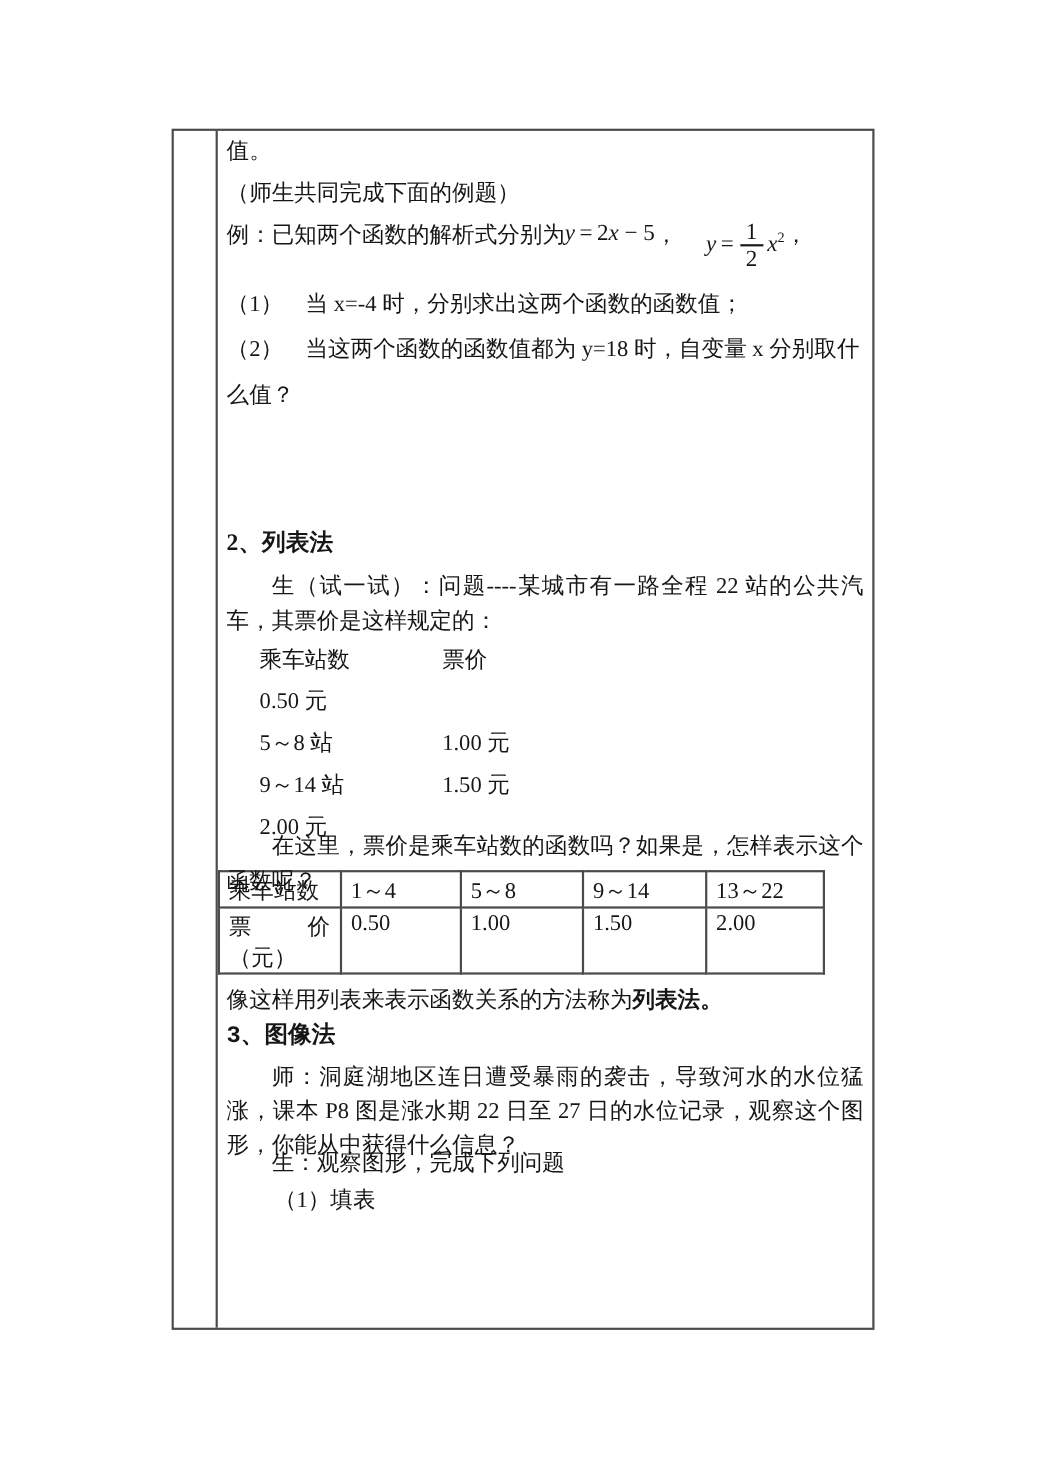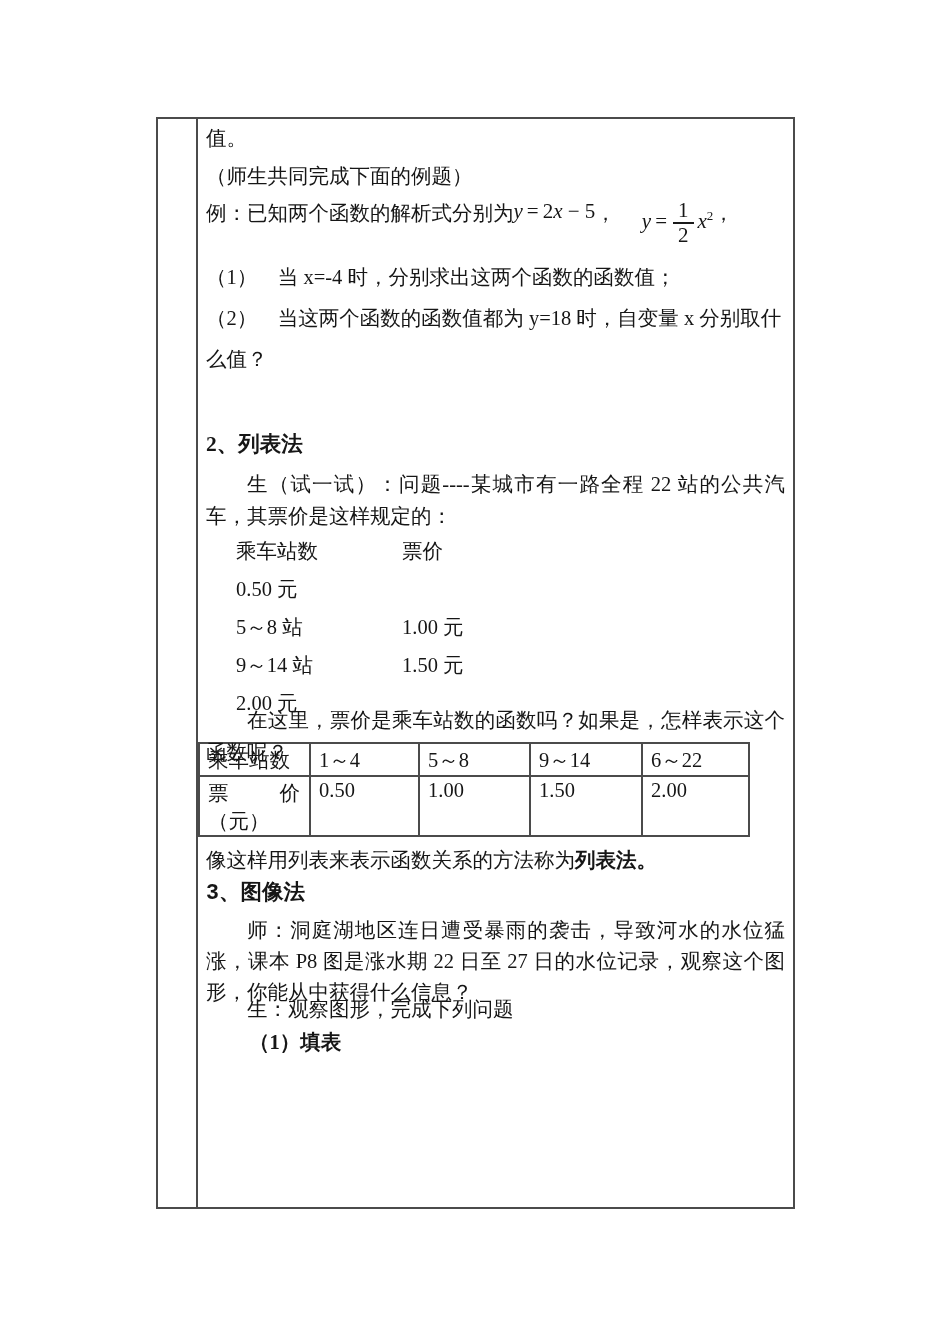--- a/index.html
+++ b/index.html
@@ -37,41 +37,41 @@
   .frac{
     display:inline-block;text-align:center;vertical-align:middle;
     margin:0 4px 0 2px;
   }
   .frac .num{display:block;line-height:23px;padding:0 5px;}
   .frac .den{display:block;line-height:23px;padding:0 5px;border-top:2px solid #1a1a1a;}
   sup{font-size:13px;}
   .f2{margin-left:26px;}
   .item-line{line-height:41px;}
   .sec-heading{font-weight:bold;font-size:21.5px;line-height:31px;}
-  .h2m{margin-top:49px;}
+  .h2m{margin-top:98px;}
   .h3m{margin-top:2px;font-family:Liberation Mono, monospace;}
   .para{line-height:32px;text-align:justify;text-indent:2em;}
   .para-tight{line-height:31px;text-align:justify;text-indent:2em;}
   .p1m{margin-top:8px;}
   .fare-list{margin:0 0 0 30px;}
   .fare-row{display:flex;line-height:38px;}
   .fare-col1{width:166px;flex:0 0 166px;}
   .q-para{margin-top:-18px;}
   .x-para{margin-top:-14px;}
   table{border-collapse:collapse;table-layout:fixed;}
   td{border:2px solid #4b4b4b;vertical-align:top;padding:2px 8px 0 8px;font-size:20.5px;}
   .fare-table{margin:-26px 0 0 -8px;width:550px;}
   .fare-table .r1 td{height:29px;}
   .fare-table .r2 td{height:55px;}
   .label-spread{display:flex;justify-content:space-between;width:92px;}
   .conclusion{margin-top:8px;line-height:31px;}
   .bold{font-weight:bold;}
   .teacher-para{margin-top:6px;}
   .student-para{margin-top:-14px;line-height:31px;text-indent:2em;}
-  .fill-label{margin-top:2px;line-height:31px;margin-left:2.1em;font-weight:bold;}
+  .fill-label{margin-top:2px;line-height:31px;margin-left:2.1em;}
 </style>
 </head>
 <body>
 
 <div class="frame">
   <div class="col-left"></div>
   <div class="col-main">
 
     <p class="tail-line">值。</p>
     <p class="note-line">（师生共同完成下面的例题）</p>
@@ -122,21 +122,21 @@
           <col style="width:111px">
           <col style="width:112px">
           <col style="width:107px">
         </colgroup>
       <tbody>
           <tr class="r1">
         <td>乘车站数</td>
         <td>1～4</td>
         <td>5～8</td>
         <td>9～14</td>
-        <td>6～22</td>
+        <td>13～22</td>
       </tr>
       <tr class="r2">
         <td>
           <span class="label-spread">
                 <span>票</span>
                 <span>价</span>
               </span>
           <span>（元）</span>
         </td>
         <td>0.50</td>

